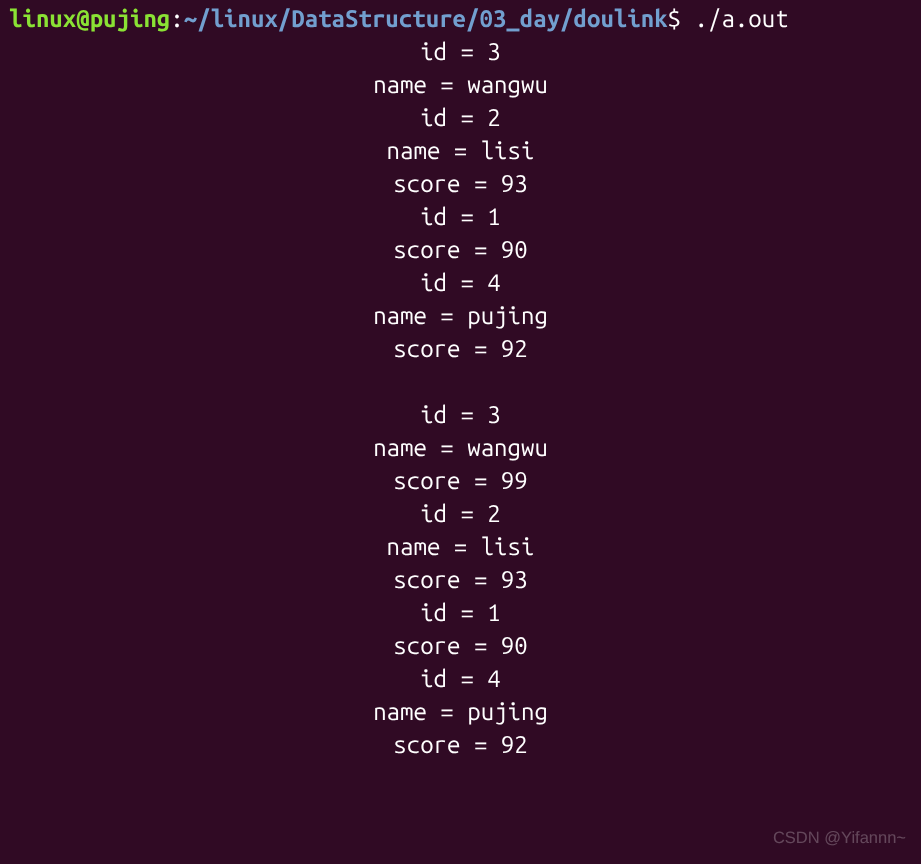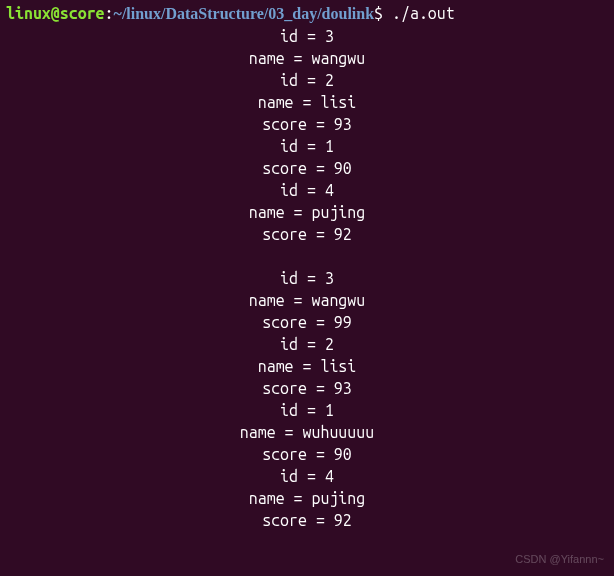--- a/index.html
+++ b/index.html
@@ -15,60 +15,59 @@
     overflow: hidden;
     position: relative;
   }
   .terminal {
     padding: 2px 6px;
   }
   .user { color: #8ae234; font-weight: bold; text-align: right; }
   .at   { color: #8ae234; font-weight: bold; }
   .host { color: #8ae234; font-weight: bold; }
   .colon{ color: #ffffff; }
-  .path { color: #729fcf; font-weight: bold; font-family: Liberation Serif, serif; }
+  .path { color: #729fcf; font-weight: bold; }
   .dollar{ color: #ffffff; }
   .cmd  { color: #ffffff; text-align: right; }
   .line { color: #ffffff; white-space: pre; text-align: center; }
   .watermark {
     position: absolute;
     bottom: 6px;
     right: 10px;
     color: rgba(255,255,255,0.25);
     font-size: 11px;
     font-family: sans-serif;
   }
 </style>
 </head>
 <body>
 
 <div class="terminal">
   <div>
-    <span class="user">linux</span><span class="at">@</span><span class="host">score</span><span class="colon">:</span><span class="path">~/linux/DataStructure/03_day/doulink</span><span class="dollar">$</span> <span class="cmd">./a.out</span>
+    <span class="user">linux</span><span class="at">@</span><span class="host">pujing</span><span class="colon">:</span><span class="path">~/linux/DataStructure/03_day/doulink</span><span class="dollar">$</span> <span class="cmd">./a.out</span>
   </div>
   <div id="output">
       <div class="line">id = 3</div>
       <div class="line">name = wangwu</div>
       <div class="line">id = 2</div>
       <div class="line">name = lisi</div>
       <div class="line">score = 93</div>
       <div class="line">id = 1</div>
       <div class="line">score = 90</div>
       <div class="line">id = 4</div>
       <div class="line">name = pujing</div>
       <div class="line">score = 92</div>
       <div class="line">&nbsp;</div>
       <div class="line">id = 3</div>
       <div class="line">name = wangwu</div>
       <div class="line">score = 99</div>
       <div class="line">id = 2</div>
       <div class="line">name = lisi</div>
       <div class="line">score = 93</div>
       <div class="line">id = 1</div>
-      <div class="line">name = wuhuuuuu</div>
       <div class="line">score = 90</div>
       <div class="line">id = 4</div>
       <div class="line">name = pujing</div>
       <div class="line">score = 92</div>
     </div>
 </div>
 
 <div class="watermark">CSDN @Yifannn~</div>
 
 </body></html>

